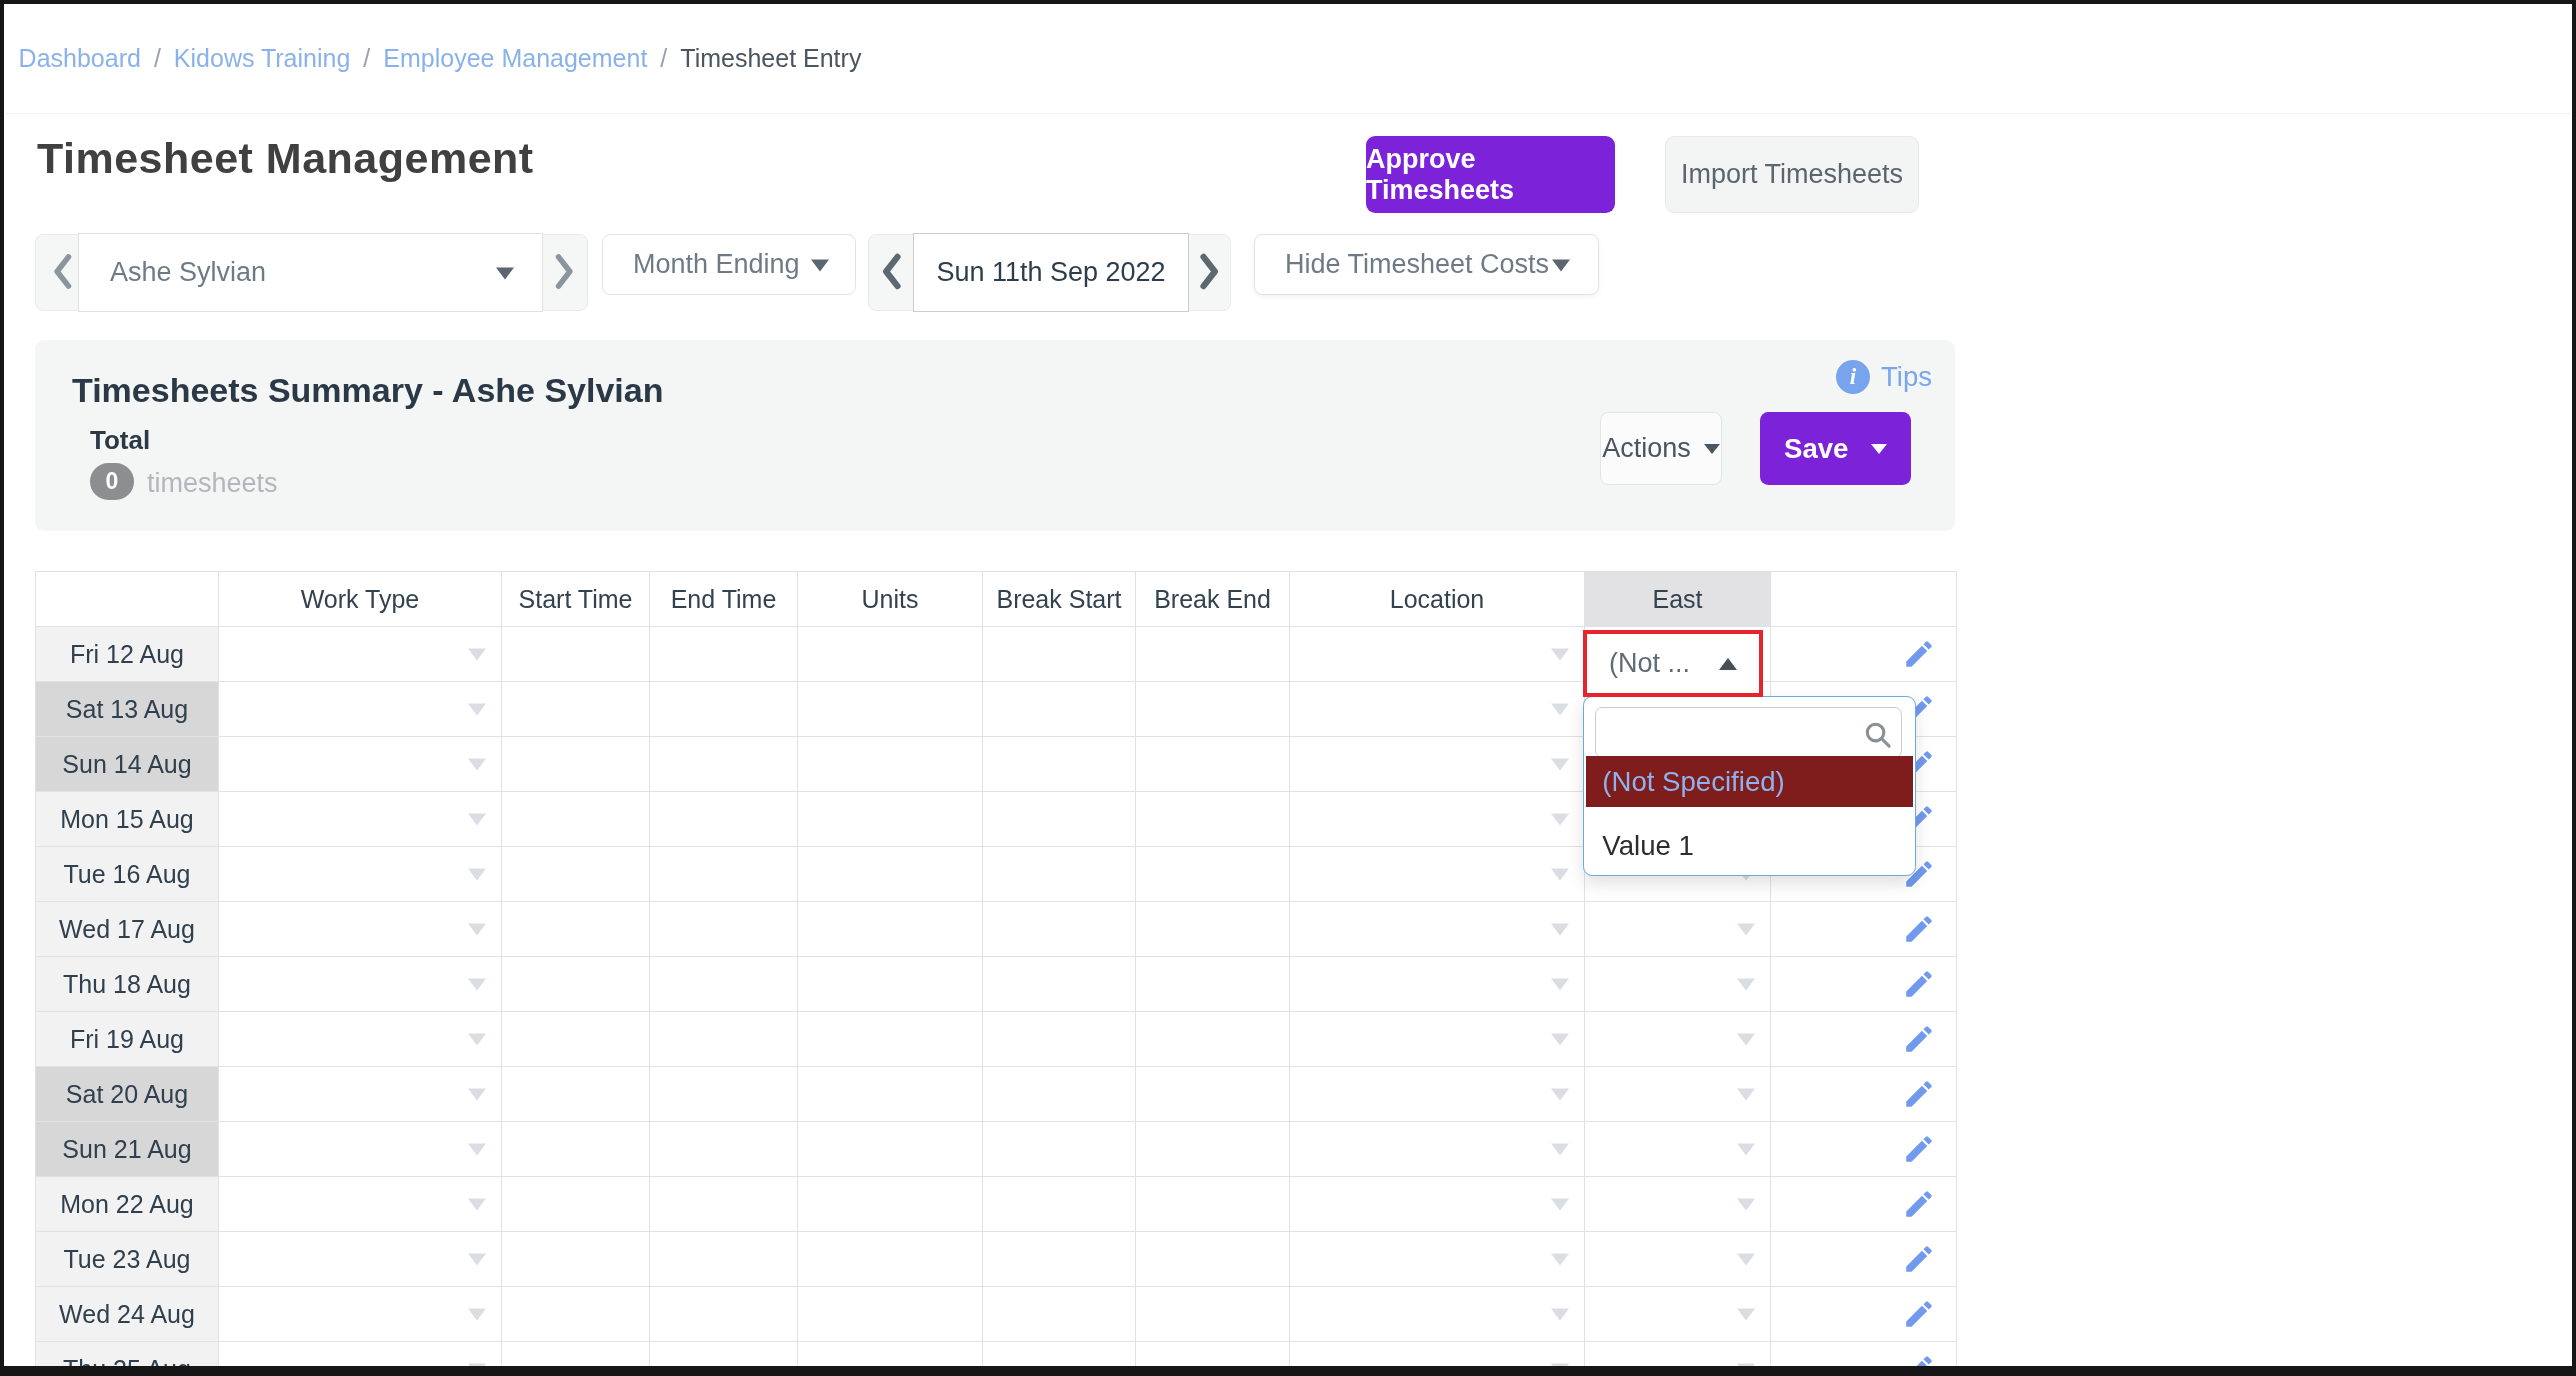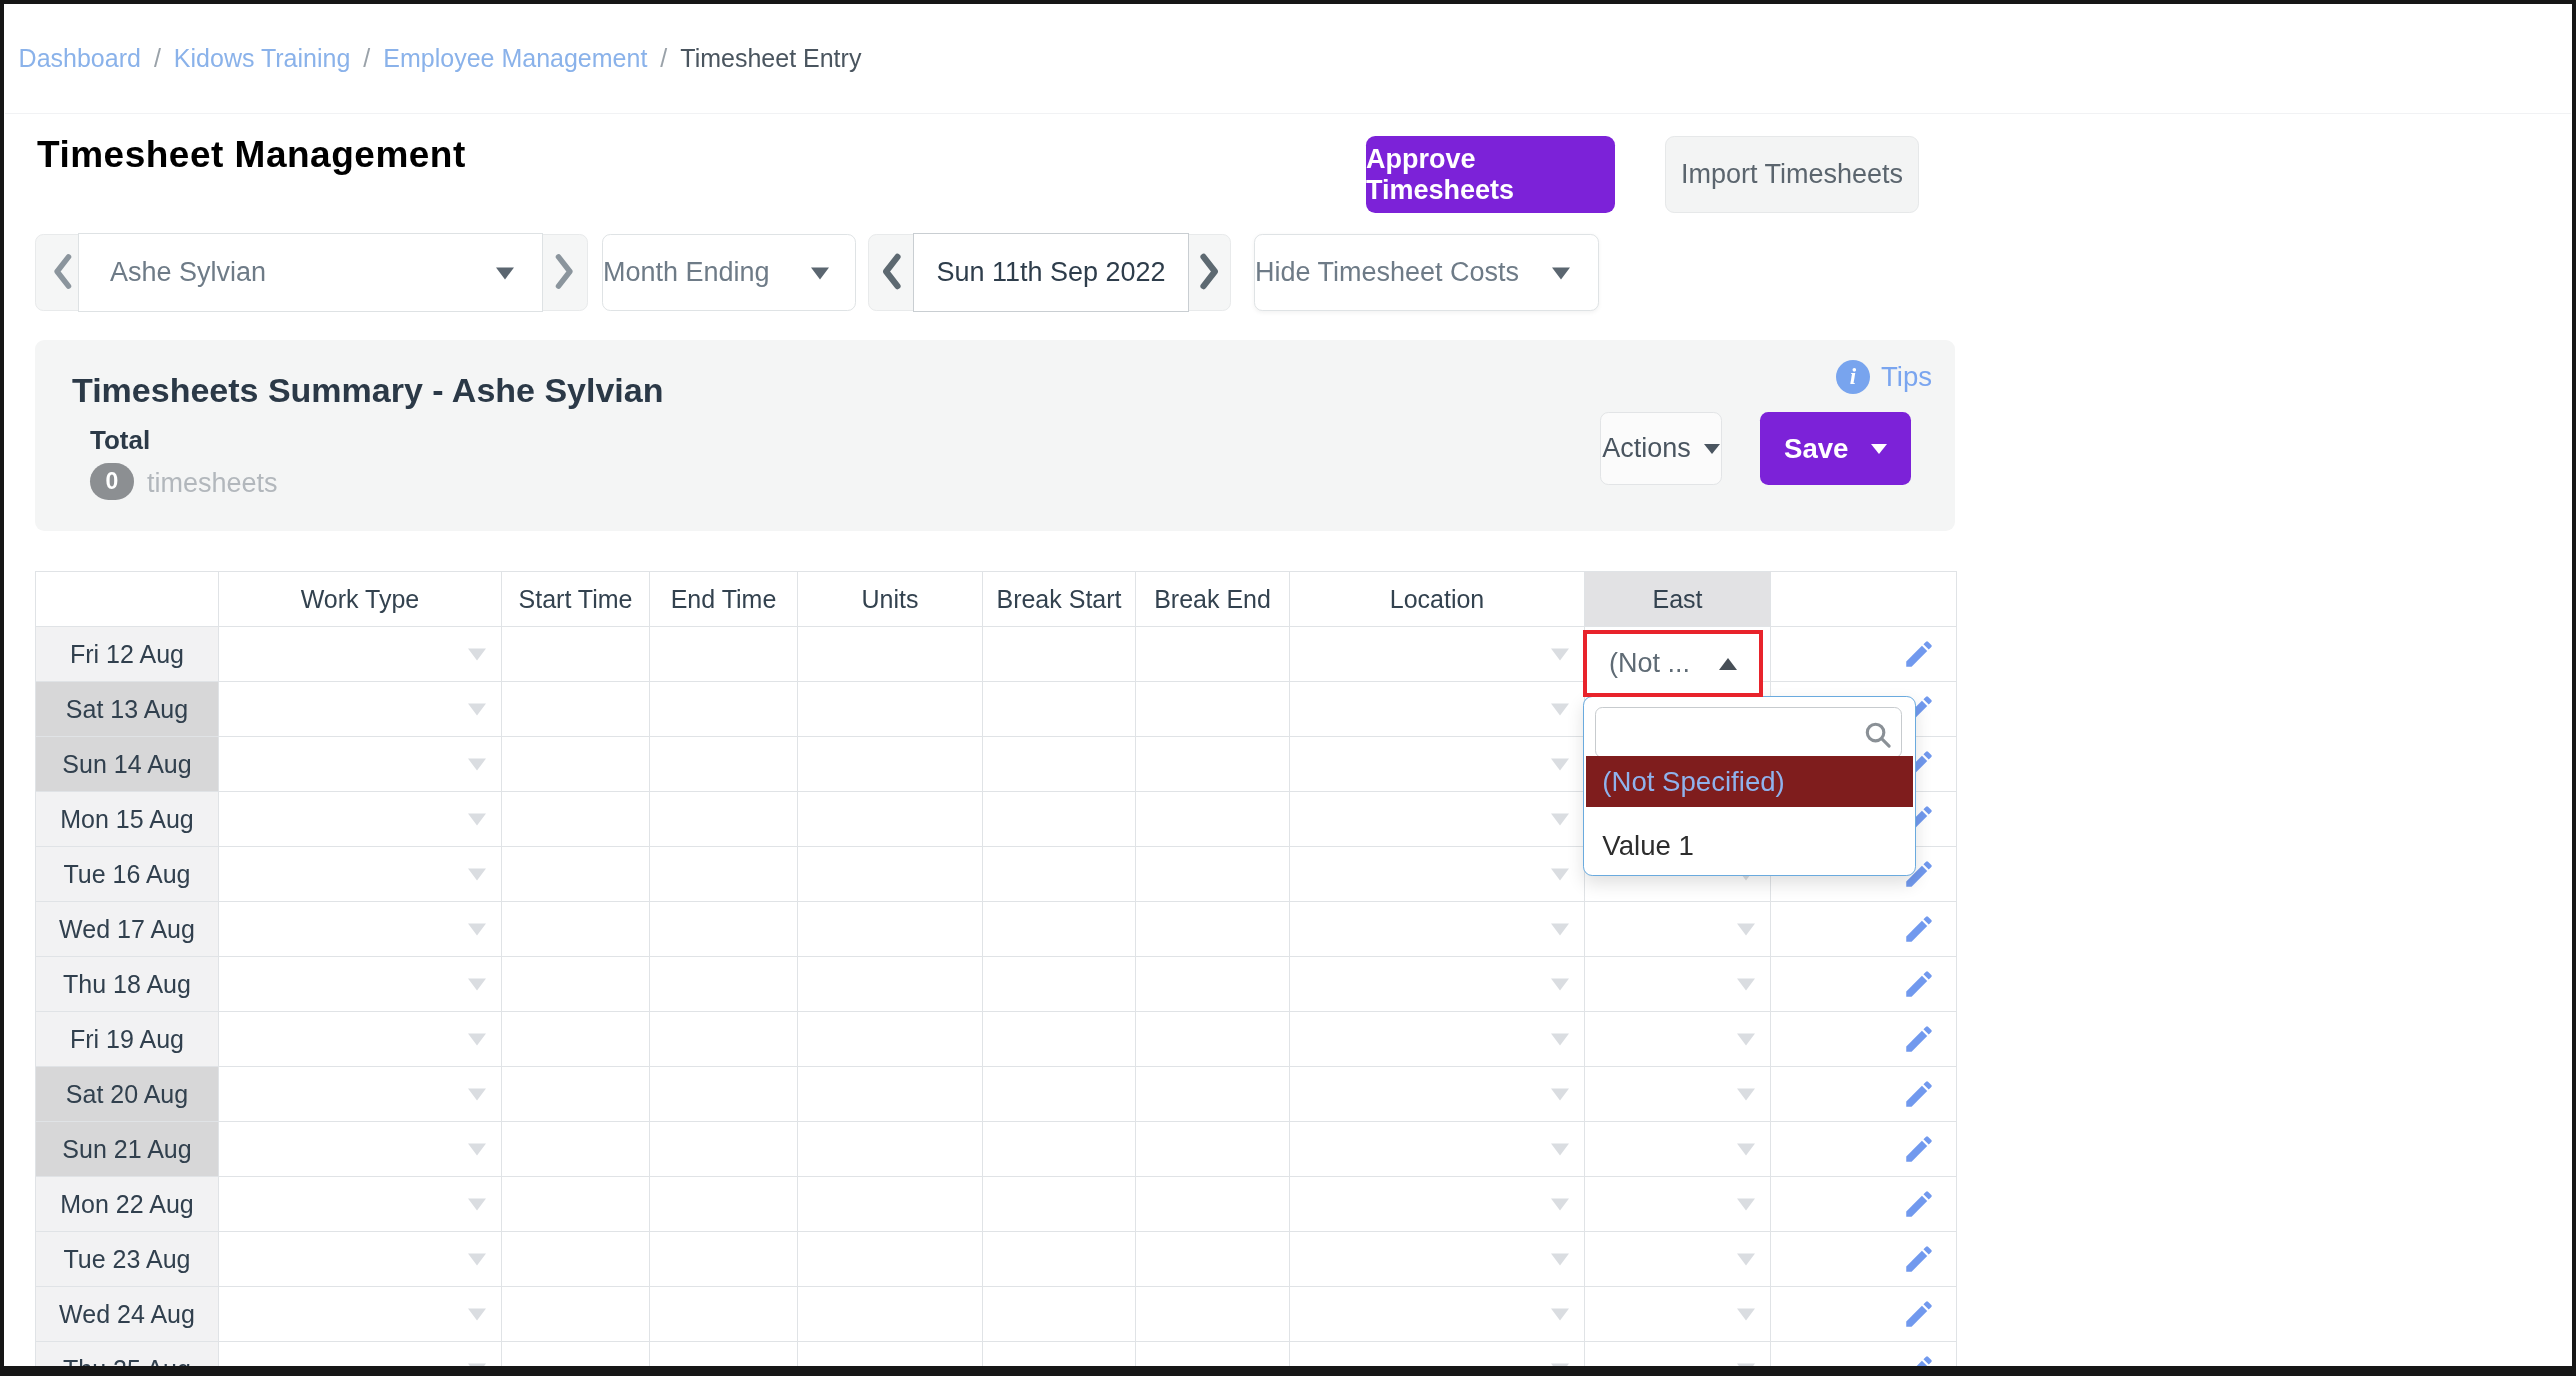--- a/index.html
+++ b/index.html
@@ -16,22 +16,22 @@
   .crumb-bar {
     position:absolute; left:4.6px; top:4.6px; right:4.6px; height:109px;
     border-bottom:1.8px solid #f1f2f4; display:flex; align-items:center; padding-left:14px;
     font-size:25px;
   }
   .crumb-link { color:#8ab2ea; cursor:pointer; }
   .crumb-sep { color:#9aa2a9; margin:0 13px; }
   .crumb-current { color:#4a555f; }
   
   .page-title {
-    position:absolute; left:37px; top:134px; font-size:37px; font-weight:bold;
-    color:#000000; letter-spacing:0.5px;
+    position:absolute; left:37px; top:134px; font-size:43px; font-weight:bold;
+    color:#404040; letter-spacing:0.5px;
   }
   .btn { display:flex; align-items:center; justify-content:center; cursor:pointer; }
   .approve-btn {
     position:absolute; left:1366px; top:136px; width:249px; height:77px;
     background:#7c22d8; color:#fff; border-radius:9.2px; font-size:27px; font-weight:600;
   }
   .import-btn {
     position:absolute; left:1665px; top:136px; width:254px; height:77px;
     background:#f3f4f4; border:1.8px solid #e6e8e9; color:#5b656e; border-radius:9.2px; font-size:27px;
   }
@@ -43,23 +43,23 @@
   .nav-group.emp { left:35px;  width:553px; }
   .nav-group.date { left:868px; width:363px; }
   .chev { position:absolute; top:50%; transform:translateY(-50%); cursor:pointer; }
   .white-box {
     position:absolute; top:-1.8px; bottom:-1.8px; background:#fff;
     display:flex; align-items:center; font-size:27px;
   }
   .emp-select { left:42px; width:465px; border:1.8px solid #dee2e4; color:#6e7b87; padding-left:31px; cursor:pointer; }
   .date-box   { left:44px; width:276px; border:1.8px solid #c9ced2; color:#2e3d4b; justify-content:center; }
   .dd-box {
-    position:absolute; top:234px; height:77px; background:#fff;
+    position:absolute; top:234px; height:61px; background:#fff;
     border:1.8px solid #dfe3e5; border-radius:8.3px; display:flex; align-items:center;
-    font-size:27px; color:#6e7b87; cursor:pointer;
+    padding-left:30px; font-size:27px; color:#6e7b87; cursor:pointer;
   }
   .dd-box.month { left:602px; width:254px; }
   .dd-box.costs { left:1254px; width:345px; box-shadow:0 1.8px 4.6px rgba(0,0,0,.05); }
   .caret-dn { width:0; height:0; border-left:9.2px solid transparent; border-right:9.2px solid transparent;
     border-top:12px solid #5b6670; position:absolute; top:50%; transform:translateY(-46%); }
   .caret-up { width:0; height:0; border-left:9.2px solid transparent; border-right:9.2px solid transparent;
     border-bottom:12px solid #474f57; position:absolute; top:50%; transform:translateY(-50%); }
   
   .summary {
     position:absolute; left:35px; top:340px; width:1920px; height:191px;

